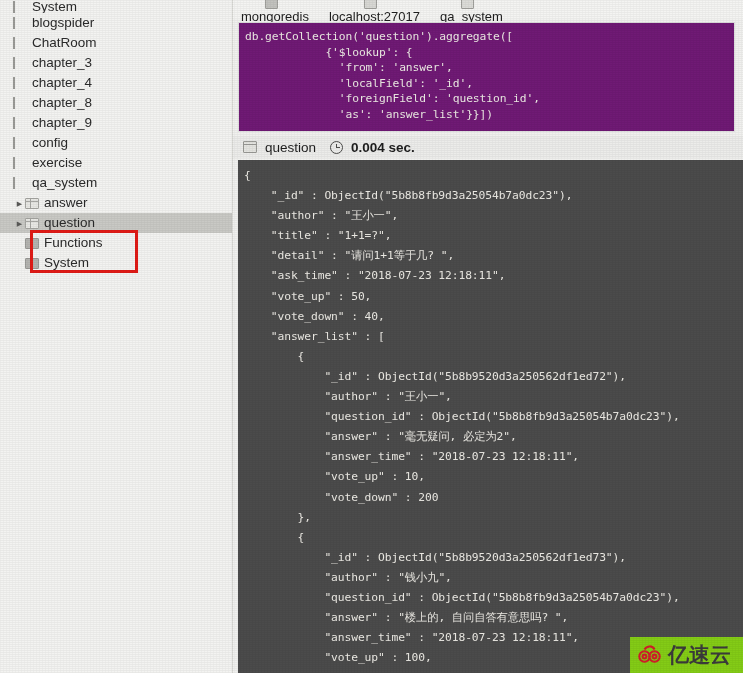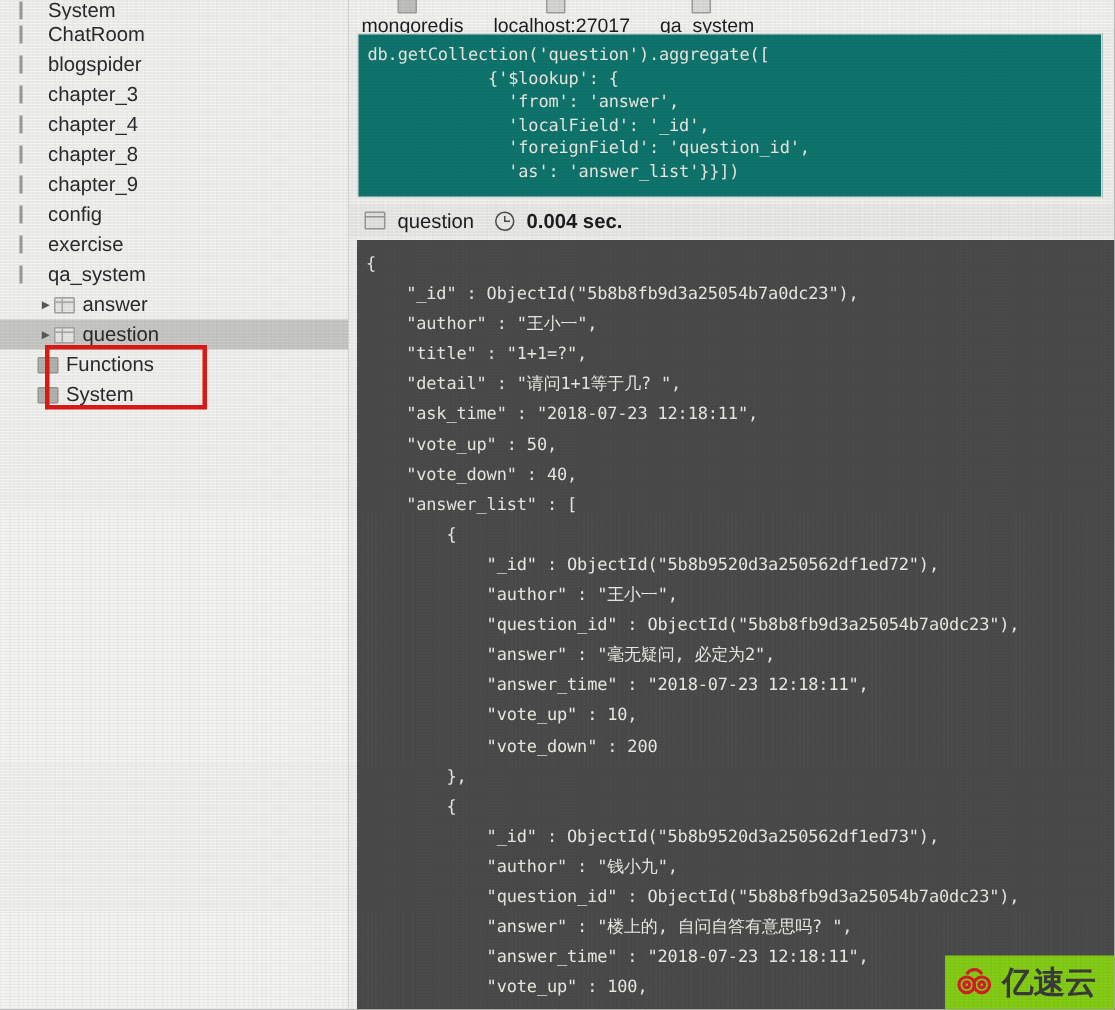--- a/index.html
+++ b/index.html
@@ -104,21 +104,21 @@
     position: absolute;
     top: 0; bottom: 0; left: 4px;
     border-left: 1px solid #a6a6a2;
   }
 
   .label { line-height: 1; }
 
   
   .lvl0 { padding-left: 2px; }
   .lvl1 { padding-left: 14px; }
-  .lvl2 { padding-left: 25px; }
+  .lvl2 { padding-left: 14px; }
 
   .red-box {
     position: absolute;
     border: 3px solid #e01b16;
     pointer-events: none;
   }
 
   
   .main {
     flex: 1 1 auto;
@@ -161,21 +161,21 @@
 
   .crumb-icon.server {
     background: #d8d8d4;
   }
   .crumb-icon.dbicon {
     background: #dcdcd8;
   }
 
   .editor {
     margin: 3px 8px 0 5px;
-    background: #0f766e;
+    background: #701a75;
     border: 1px solid #dedede;
     height: 110px;
     padding: 6px 0 0 6px;
     flex: 0 0 auto;
     overflow: hidden;
   }
 
   .code {
     font-family: "DejaVu Sans Mono", monospace;
     font-size: 11.3px;
@@ -311,26 +311,26 @@
   <div class="sidebar">
     <div class="tree" id="tree">
         <div class="tree-row lvl0 clipped">
           <span class="twisty"></span>
           <span class="node-icon icon-db"></span>
           <span class="label">System</span>
         </div>
         <div class="tree-row lvl0">
           <span class="twisty"></span>
           <span class="node-icon icon-db"></span>
+          <span class="label">blogspider</span>
+        </div>
+        <div class="tree-row lvl0">
+          <span class="twisty"></span>
+          <span class="node-icon icon-db"></span>
           <span class="label">ChatRoom</span>
-        </div>
-        <div class="tree-row lvl0">
-          <span class="twisty"></span>
-          <span class="node-icon icon-db"></span>
-          <span class="label">blogspider</span>
         </div>
         <div class="tree-row lvl0">
           <span class="twisty"></span>
           <span class="node-icon icon-db"></span>
           <span class="label">chapter_3</span>
         </div>
         <div class="tree-row lvl0">
           <span class="twisty"></span>
           <span class="node-icon icon-db"></span>
           <span class="label">chapter_4</span>

